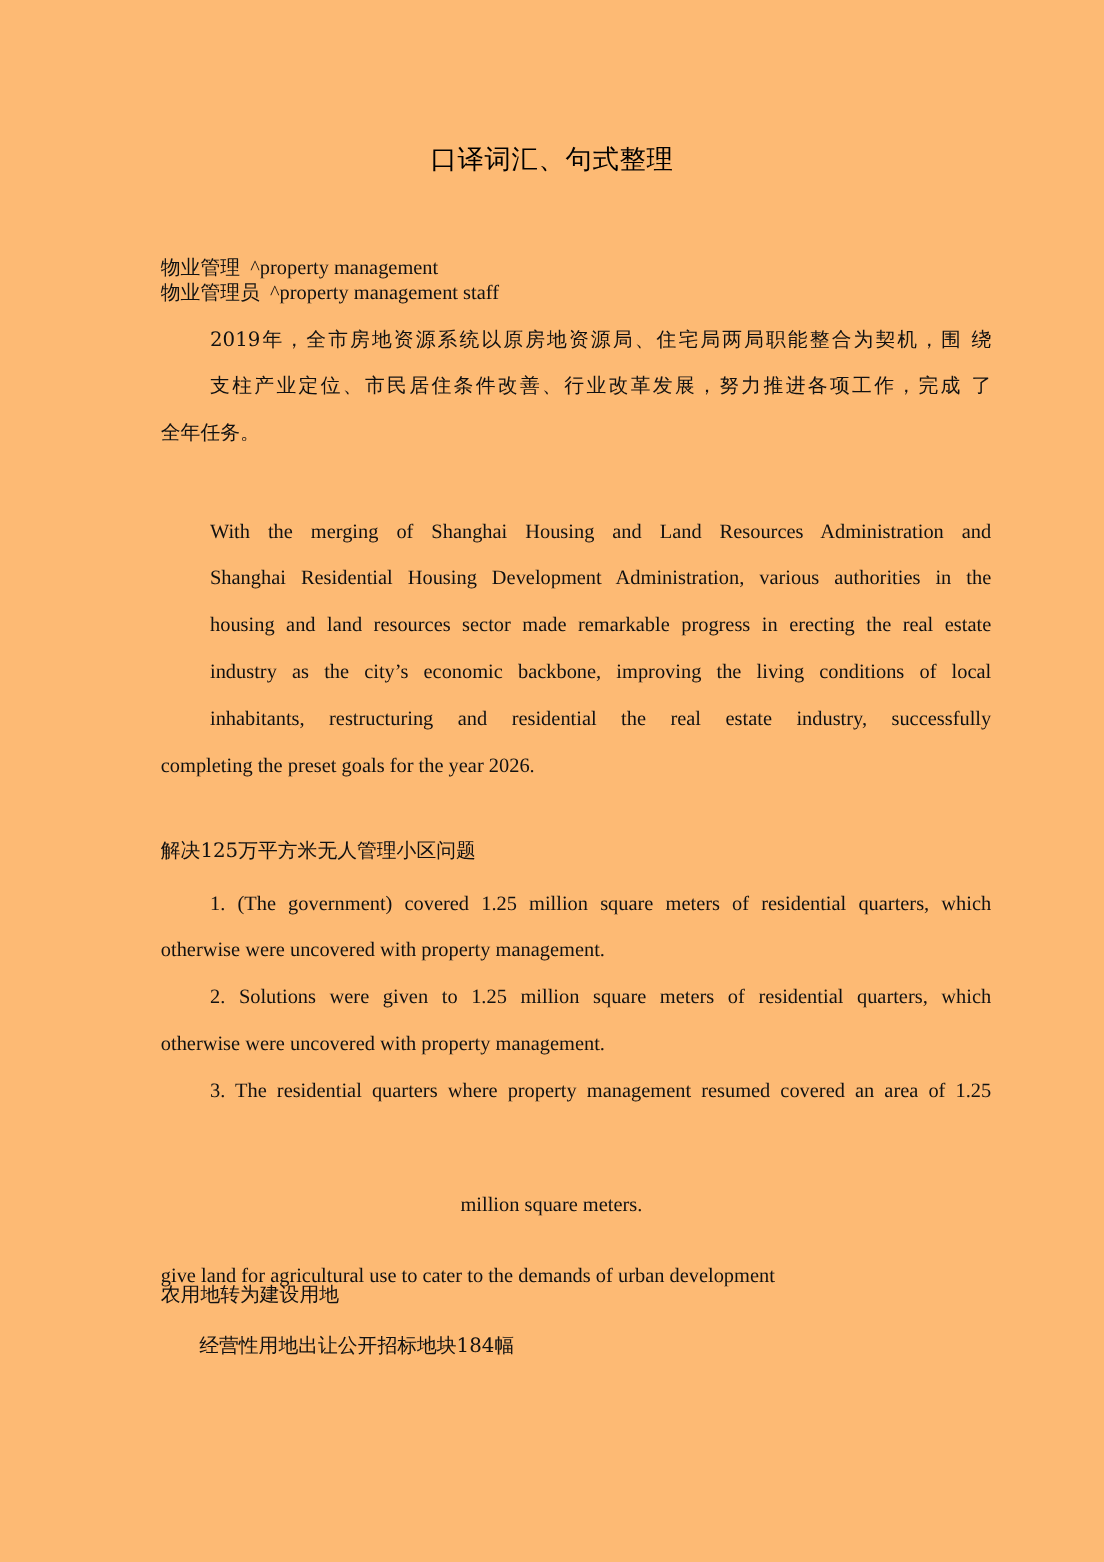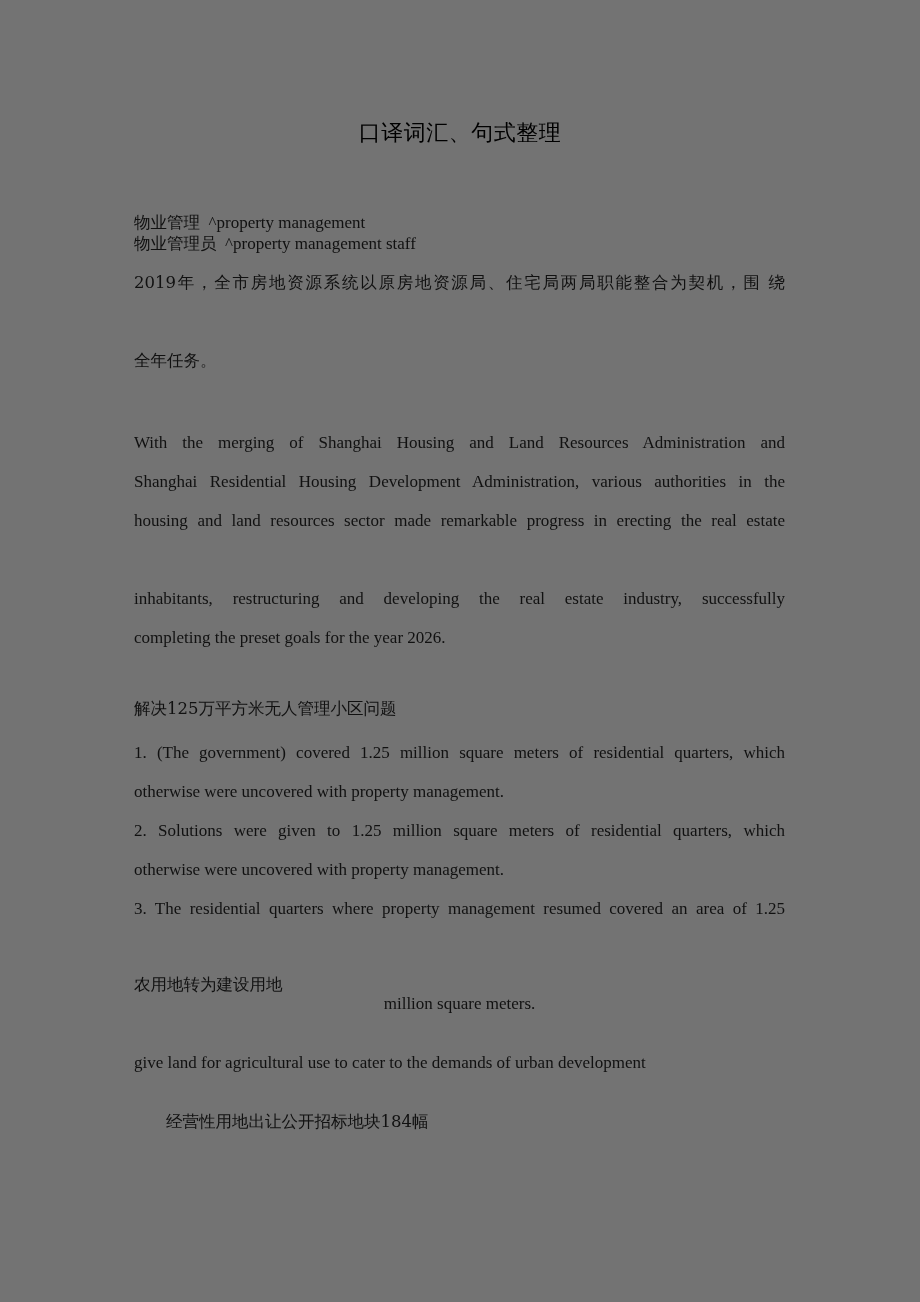--- a/index.html
+++ b/index.html
@@ -13,21 +13,21 @@
       position: relative;
       overflow: hidden;
       font-family: "Liberation Serif", "DejaVu Serif", serif;
       color: #111111;
     }
     .page {
       position: absolute;
       left: 0; top: 0;
       width: 920px;
       height: 1302px;
-      background: #737373;
+      background: #fdba74;
     }
     .title {
       position: absolute;
       left: 0;
       width: 920px;
       top: 118px;
       text-align: center;
       font-family: "DejaVu Sans", "Liberation Sans", sans-serif;
       font-size: 22px;
       font-weight: normal;
@@ -40,20 +40,21 @@
       left: 134px;
       width: 651px;
       font-size: 17px;
       line-height: 20px;
       white-space: nowrap;
     }
     .justify {
       text-align: justify;
       text-align-last: justify;
       white-space: normal;
+      margin-left: 41px;
     }
     .cjk {
       font-family: "DejaVu Serif", "Liberation Serif", serif;
       font-size: 16.5px;
     }
   </style>
 </head>
 <body>
 
 <div class="page">
@@ -61,34 +62,36 @@
   <h1 class="title">口译词汇、句式整理</h1>
 
   <div class="line" style="top:213px;">
     <span class="cjk">物业管理</span>&nbsp;&nbsp;<span>^property management</span>
   </div>
   <div class="line" style="top:234px;">
     <span class="cjk">物业管理员</span>&nbsp;&nbsp;<span>^property management staff</span>
   </div>
 
   <div class="line cjk justify" style="top:273px;">2019年，全市房地资源系统以原房地资源局、住宅局两局职能整合为契机，围 绕</div>
+  <div class="line cjk justify" style="top:312px;">支柱产业定位、市民居住条件改善、行业改革发展，努力推进各项工作，完成 了</div>
   <div class="line cjk" style="top:351px;">全年任务。</div>
 
   <div class="line justify" style="top:433px;">With the merging of Shanghai Housing and Land Resources Administration and</div>
   <div class="line justify" style="top:472px;">Shanghai Residential Housing Development Administration, various authorities in the</div>
   <div class="line justify" style="top:511px;">housing and land resources sector made remarkable progress in erecting the real estate</div>
-  <div class="line justify" style="top:589px;">inhabitants, restructuring and developing the real estate industry, successfully</div>
+  <div class="line justify" style="top:550px;">industry as the city’s economic backbone, improving the living conditions of local</div>
+  <div class="line justify" style="top:589px;">inhabitants, restructuring and residential the real estate industry, successfully</div>
   <div class="line" style="top:628px;">completing the preset goals for the year 2026.</div>
 
   <div class="line cjk" style="top:699px;">解决125万平方米无人管理小区问题</div>
   <div class="line justify" style="top:743px;">1.  (The government) covered 1.25 million square meters of residential quarters, which</div>
   <div class="line" style="top:782px;">otherwise were uncovered with property management.</div>
   <div class="line justify" style="top:821px;">2.  Solutions were given to 1.25 million square meters of residential quarters, which</div>
   <div class="line" style="top:860px;">otherwise were uncovered with property management.</div>
   <div class="line justify" style="top:899px;">3.  The residential quarters where property management resumed covered an area of 1.25</div>
   <div class="line" style="top:994px;text-align:center;">million square meters.</div>
 
-  <div class="line cjk" style="top:975px;font-family:Liberation Serif, serif;">农用地转为建设用地</div>
+  <div class="line cjk" style="top:1069px;font-family:Liberation Serif, serif;">农用地转为建设用地</div>
   <div class="line" style="top:1053px;">give land for agricultural use to cater to the demands of urban development</div>
 
   <div class="line cjk" style="top:1112px;margin-left:32px;">经营性用地出让公开招标地块184幅</div>
 
 </div>
 
 </body></html>

